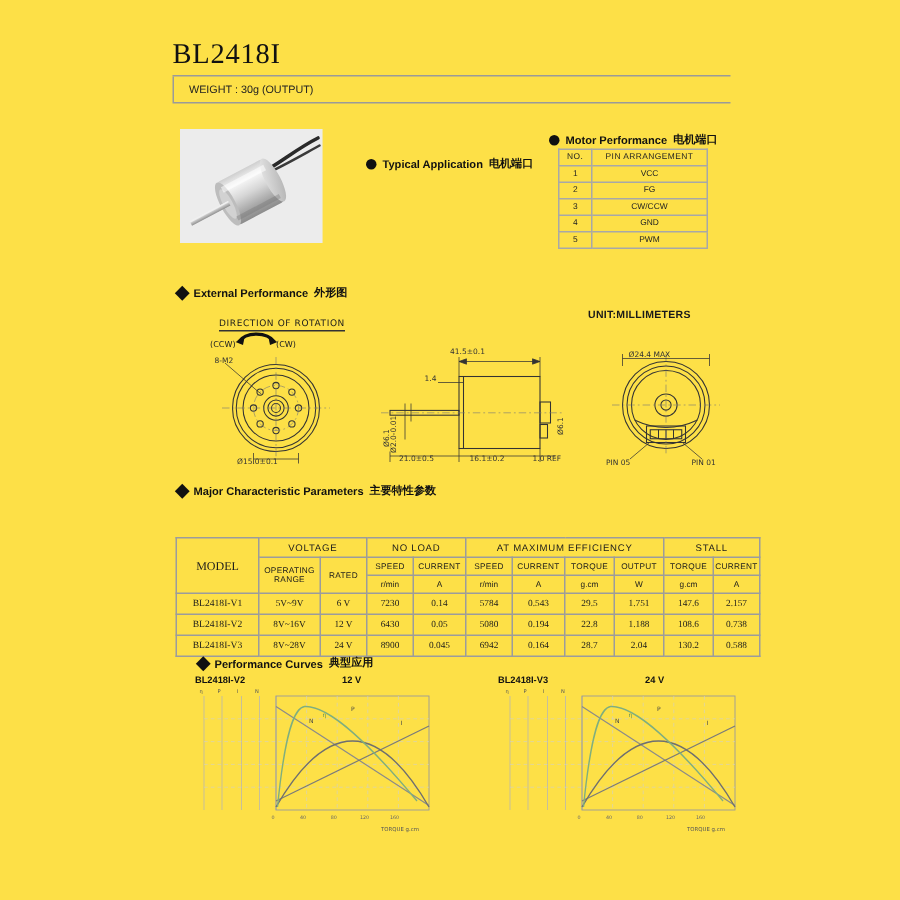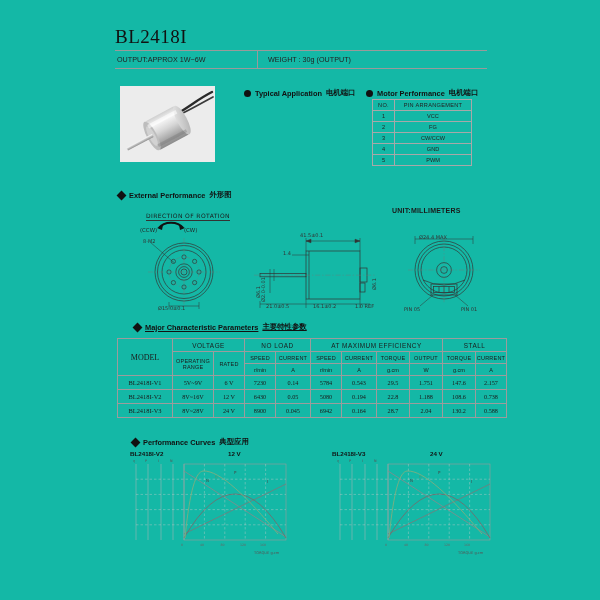--- a/index.html
+++ b/index.html
@@ -4,21 +4,21 @@
 <style>
   html,body{margin:0;padding:0;}
   body{
     width:600px;height:600px;
     background:#ffffff;
     font-family:"Liberation Sans", sans-serif;
     color:#1a1a1a;
     overflow:hidden;
     position:relative;
   }
-  .page{position:absolute;inset:0;background:#14b8a6;}
+  .page{position:absolute;inset:0;background:#fde047;}
 
   
   .title{
     position:absolute;left:115px;top:26px;
     font-family:"Liberation Serif", serif;
     font-size:19px;letter-spacing:.5px;color:#111;
   }
   .hdr-row{
     position:absolute;left:115px;top:50px;width:372px;height:17px;
     border-top:1px solid #9a9a9a;border-bottom:1px solid #9a9a9a;
@@ -61,21 +61,21 @@
   .rot-title{position:absolute;left:146px;top:212px;font-size:6px;letter-spacing:.4px;
     font-family:"DejaVu Sans", sans-serif;border-bottom:1px solid #333;padding-bottom:1px;}
   .rot-lbl{position:absolute;font-size:5.4px;font-family:"DejaVu Sans", sans-serif;color:#222;}
   .unit{position:absolute;left:392px;top:207px;font-size:7px;font-weight:bold;letter-spacing:.2px;}
 
   .dimtxt{position:absolute;font-size:5px;color:#333;font-family:"DejaVu Sans", sans-serif;white-space:nowrap;}
   .dimtxt.rot{transform:rotate(-90deg);transform-origin:left top;}
 
   
   .mtable{position:absolute;left:117px;top:338px;}
-  table.mt{border-collapse:collapse;font-size:5.5px;color:#1b1b1b;}
+  table.mt{border-collapse:collapse;font-size:5.5px;color:#1b1b1b;margin-top:20px;}
   table.mt td{border:1px solid #9c9c9c;text-align:center;padding:0;height:11px;font-weight:normal;}
   table.mt .model{width:54px;font-size:8px;font-family:"Liberation Serif",serif;}
   table.mt .w-op{width:40px;}
   table.mt .w-ra{width:30px;}
   table.mt .w-sp{width:30px;}
   table.mt .w-cu{width:34px;}
   table.mt .w-sp2{width:30px;}
   table.mt .w-cu2{width:34px;}
   table.mt .w-tq{width:32px;}
   table.mt .w-ou{width:32px;}
@@ -93,21 +93,20 @@
   svg{display:block;}
 </style>
 </head>
 <body>
 
 <div class="page">
 
   <div class="title">BL2418I</div>
 
   <div class="hdr-row">
-    <div class="hdr-cell hdr-c1">OUTPUT:APPROX 1W~6W</div>
     <div class="hdr-cell hdr-c3">WEIGHT : 30g  (OUTPUT)</div>
   </div>
 
   <div class="photo">
     <svg width="95" height="76" viewBox="0 0 95 76">
       <defs>
         <linearGradient id="bodyg" x1="0" y1="0" x2="0" y2="1">
           <stop offset="0" stop-color="#cfcfcf"></stop>
           <stop offset="0.22" stop-color="#f6f6f6"></stop>
           <stop offset="0.5" stop-color="#d6d6d6"></stop>
@@ -137,21 +136,21 @@
 
         <rect x="2" y="40.2" width="29" height="3.4" fill="url(#shaftg)"></rect>
         <rect x="2" y="40.2" width="29" height="1" fill="#f2f2f2" opacity="0.8"></rect>
 
         <rect x="31" y="30" width="32" height="4" fill="#ffffff" opacity="0.55"></rect>
         <rect x="31" y="52" width="32" height="3" fill="#6f6f6f" opacity="0.35"></rect>
       </g>
     </svg>
   </div>
 
-  <div class="sec" style="left:228px;top:88px;padding-left:16px;">
+  <div class="sec" style="left:228px;top:104px;padding-left:16px;">
     <span class="dot"></span>
     <span>Typical  Application</span>
     <span class="cn">电机端口</span>
   </div>
 
   <div class="sec" style="left:366px;top:88px;">
     <span class="dot"></span>
     <span>Motor Performance</span>
     <span class="cn">电机端口</span>
   </div>
@@ -324,21 +323,21 @@
 
     <g stroke="#333" stroke-width="0.5">
       <line x1="35" y1="63" x2="22" y2="74"></line>
       <line x1="57" y1="63" x2="70" y2="74"></line>
     </g>
   </svg>
   <div class="dimtxt" style="left:419px;top:234px;">Ø24.4 MAX</div>
   <div class="dimtxt" style="left:404px;top:306px;">PIN 05</div>
   <div class="dimtxt" style="left:461px;top:306px;">PIN 01</div>
 
-  <div class="sec" style="left:134px;top:322px;text-decoration:underline;">
+  <div class="sec" style="left:118px;top:322px;">
     <span class="dia"></span>
     <span>Major  Characteristic Parameters</span>
     <span class="cn">主要特性参数</span>
   </div>
 
   <div class="mtable">
     <table class="mt">
       <tbody>
 
         <tr>

